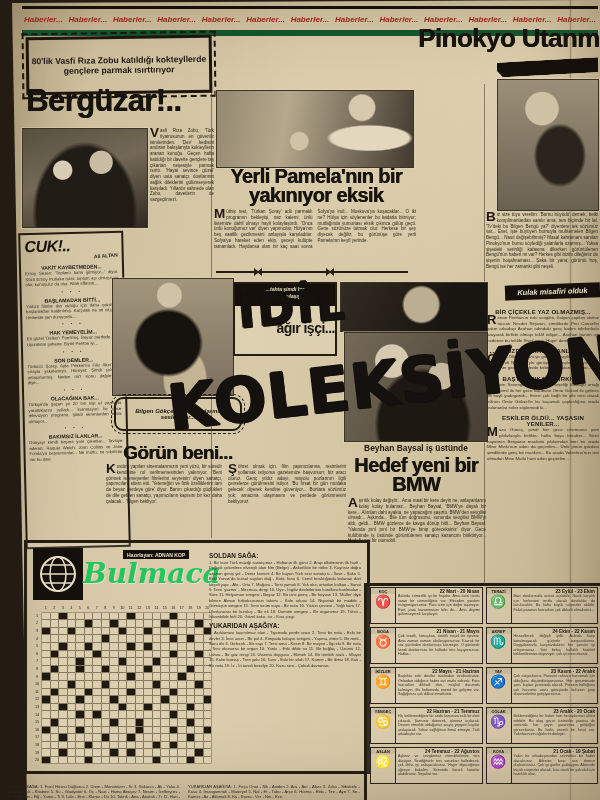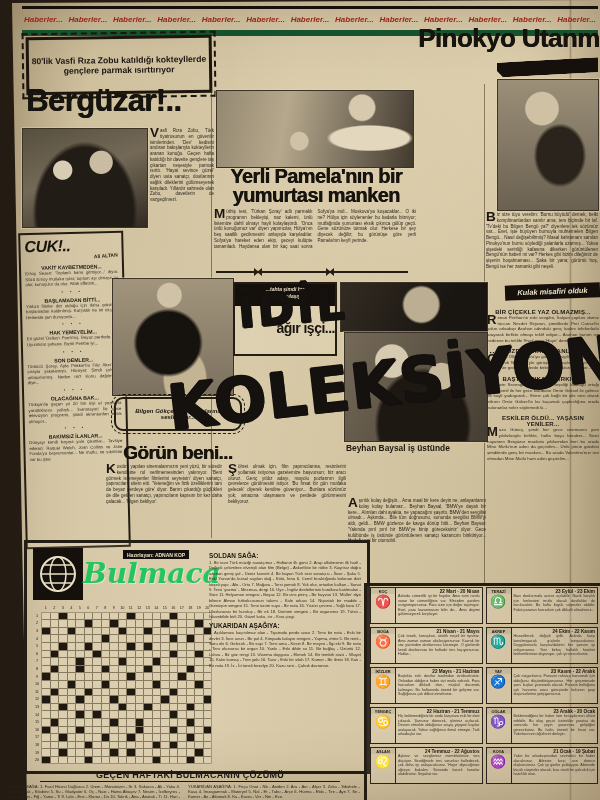--- a/index.html
+++ b/index.html
@@ -71,21 +71,21 @@
     font:italic bold 6px "Liberation Sans",sans-serif;text-align:center;color:#1d1812;padding:1px 3px;}
   #h-gorun{left:106px;top:444px;width:210px;font-size:19px;margin-left:17px;}
   #gorun-b1{left:106px;top:464px;width:116px;height:74px;}
   #gorun-b2{left:228px;top:464px;width:118px;height:74px;}
   
   #agir{left:233px;top:282px;width:100px;height:70px;border:2px solid #241d14;overflow:hidden;background:rgba(255,248,226,.15);}
   #agir-top{background:#15100b;color:#e7ddc4;font:italic bold 5px "Liberation Sans",sans-serif;
     text-align:center;padding:2px 1px;line-height:1.35;height:18px;}
   #agir-h{font-weight:700;font-size:14px;text-align:right;color:#17130e;margin-top:14px;letter-spacing:-.5px;}
   
-  #bmw-kicker{left:346px;top:443px;width:140px;font:bold 8.4px "Liberation Sans",sans-serif;color:#1d1812;}
+  #bmw-kicker{left:346px;top:443px;width:140px;font:bold 8.4px "Liberation Sans",sans-serif;text-align:center;color:#1d1812;}
   #h-bmw{left:346px;top:456px;width:140px;font-size:20px;text-align:center;}
   #bmw-body{left:348px;top:498px;width:138px;height:62px;}
   
   #h-pinokyo{left:418px;top:26px;width:182px;font-size:26px;white-space:nowrap;}
   #pin-bar{left:497px;top:60px;width:101px;height:15px;background:#15100b;transform:skewY(-3deg);
     clip-path:polygon(0 0,100% 0,100% 100%,6% 100%,0 55%);}
   #pin-body{left:486px;top:212px;width:112px;height:70px;}
   
   #kulak-head{left:505px;top:284px;width:95px;height:15px;background:#15100b;color:#ece2c8;
     font:italic bold 7.4px "Liberation Sans",sans-serif;display:flex;align-items:center;justify-content:center;
@@ -183,21 +183,21 @@
         <div class="sec-sep">• • •</div>
         <div class="sec-h">BAKIMSIZ İLANLAR...</div>
         <div class="sec-t">Dünyayı kendi başına yola çıkanlar... Tavsiye ederim: Raquel Welch, Joan Collins ve Jane Fonda'ya başvursunlar... Ne mutlu, ne sıkıntılar var bu işte!</div>
       </div>
   </div>
 
   <div class="rule" style="left:211px;top:88px;height:450px;"></div>
   <div class="rule" style="left:484px;top:84px;height:500px;"></div>
 
   <div class="photo ph-scene" style="left:216px;top:90px;width:196px;height:76px;"></div>
-  <div id="h-pamela" class="abs headline">Yerli Pamela'nın bir yumurtası manken</div>
+  <div id="h-pamela" class="abs headline">Yerli Pamela'nın bir yakınıyor eksik</div>
   <div id="pamela-body" class="abs body dc">Müthiş test, 'Türkan Şoray' adlı parmaklı programın bekleyişi, naz kalemi, ünlü listemize dahil olmayı hayli kolaylaştırdı. 'Onca ünlü konuğumuz var' diyen yapımcılar, Hülya'nın beş saatlik gecikmesini anlayışla karşıladılar. Sofya'ya hareket eden ekip, geceyi kulüpte tamamladı. Haydansa olan bir kaç saat sonra Sofya'ya indi... Moskova'ya koşacaklar... O iki ne? Hülya için söylenenler bu kadarla bitmiyor; mutfağında yumurtası eksik çıkınca gülüp geçti. Gene sözünüze tutmak olur. Herkese bir şey diyecek değiliz; bu görünüşe göre yerli Pamela'nın keyfi yerinde.</div>
   <div id="divider" class="abs">
     <span class="bowtie" style="left:38px;"></span>
     <span class="bowtie" style="left:110px;"></span>
   </div>
 
   <div class="photo ph-dress" style="left:112px;top:278px;width:120px;height:116px;"></div>
   <div id="bubble" class="abs">
     <span>Bilgen Gökçer film yıldızlarına sesleniyor...</span>
   </div>
@@ -210,20 +210,21 @@
       <div>...tahta şimdi bir</div>
       <div>...kez karşılaşıyor</div>
     </div>
     <div id="agir-h">ağır işçi...</div>
   </div>
 
   <div class="photo ph-portrait" style="left:340px;top:282px;width:146px;height:48px;"></div>
   <div class="photo ph-beyhan" style="left:344px;top:332px;width:142px;height:108px;"></div>
 
   <div id="bmw-kicker" class="abs">Beyhan Baysal iş üstünde</div>
+  <div id="h-bmw" class="abs headline">Hedef yeni bir BMW</div>
   <div id="bmw-body" class="abs body dc">Aşırılık kolay değiştir... Ama maal bir kere deyin ne, anlayanlarım kolay kolay bulamaz... Beyhan Baysal, 'BMW'ye dayalı bir kere... Alımları dahi ayakta, ne yapacağını şaşırttı. BMW'den sevgilisi olmadı... Aşkında... Bile tüm doğrusunu, sonunda sevgilisi BMW'yi aldı, geldi... BMW gözlerce de kavga dönüp bitti... Beyhan Baysal: 'Yakında pırıl pırıl bir BMW'ye binip göreceksiniz' diyor. Gece kulübünde iş üstünde görüntülenen sanatçı kazancını biriktiriyor... Hedefi yeni bir otomobil.</div>
 
   <div id="h-pinokyo" class="abs headline">Pinokyo Utanma</div>
   <div id="pin-bar" class="abs"></div>
   <div class="photo ph-drink" style="left:497px;top:79px;width:100px;height:130px;"></div>
   <div id="pin-body" class="abs body dc">Biz size tüyo verelim: 'Burnu büyüdü' demek, belki komplimanlardan sanılır ama, ters biçimde bir laf. 'Tv'deki bu Bilgen Bengü ya?' diyenlere tek sözümüz var... Evet, işte büyüyen burnuyla muhtemelen Bilgen Bengü... Nasıl değişebilirmiş? Masal kahramanı sanılan Pinokyo'nun burnu söylediği yalanlarla uzarmış... Yoksa şişedeki serinliği kafasına dikerken görüntülenen Bengü'nün haberi mi var? Herkes gibi bizim dileğimiz de şişenin boşalmaması... Şaka bir yana; görüntü hoş, Bengü ise her zamanki gibi neşeli.</div>
 
   <div id="kulak-head" class="abs">Kulak misafiri olduk</div>
   <div id="kulak" class="abs">
       <div class="sec-h">BİR ÇİÇEKLE YAZ OLMAZMIŞ...</div>
@@ -691,21 +692,20 @@
         <div class="cw-c"></div>
         <div class="cw-c"></div>
       </div>
     <div id="cw-clues">
       <div class="clue-h">SOLDAN SAĞA:</div>
       <div class="clue-t">1. Bir tavır Türk müziği sanatçımız - Haftanın ilk günü 2. Arap alfabesinin ilk harfi - Değişik çekimlere elverişli olan film (Belge) - Askerlikte bir rütbe 3. Kayıtsız doğru uzanan geniş yol - Deniz kuvveti 4. Bir bayan Türk sesi sanatçısı - İlave - Şaka 5. Eski Yunan'da kutsal sayılan dağ - Kötü, fena 6. Cemil bıraktığında bulunan dört köşeli yapı - Alo - Orta 7. Mağara - Tersi yamuk 8. Yok olur, ortadan kalkan - Sanat 9. Tersi 'yazma' - Mecmua, dergi 10. Üye - İngiliz devletlerinin kurallara katılmaları - Süre 11. Helyumun simgesi - Beyaz 12. Bir cins pirinç - Bir hayvan 13. 'Müller' diye bilinen Alman futbolcusunun takımı - Kale arkası 14. Nişastalı bir madde - Gümüşün simgesi 15. Tersi üzüm suyu - Bir nota 16. Yüzün çevresi - Yağlı kara 17. Uluslararası bir kuruluş - Bir ek 18. Demirin simgesi - Bir organımız 19. Tütsü - İskambilde birli 20. Güzel koku, ıtır - Kısa çizgi.</div>
       <div class="clue-h">YUKARIDAN AŞAĞIYA:</div>
       <div class="clue-t">1. Açıklaması kaçınılmaz olan - Tiyatroda perde arası 2. Tersi bir nota - Eski bir devlet 3. İnce uzun - Bir pul 4. Kimyada kalayın simgesi - Yapma, etme 5. Bir renk - Soru eki 6. Gelecek - Bir sayı 7. Tersi ama - Kesin 8. Bir meyve - İlgi eki 9. Bir nota - Ters okunursa bir organ 10. Yankı - Eski dilde su 11. Bir bağlaç - Üzüntü 12. Lahza - Bir göz rengi 13. Utanma duygusu - Ekmek 14. Bir tembih sözü - Vilayet 15. Kalın kumaş - Tren yolu 16. Tavır - Eski bir silah 17. Kamer - Bir ilimiz 18. Katı - Bir nota 19. İz - İri taneli bezelye 20. Kuzu sesi - Çabuk davranan.</div>
     </div>
   </div>
-  <div id="sol-title" class="abs">GEÇEN HAFTAKİ BULMACANIN ÇÖZÜMÜ</div>
   <div id="sol-a" class="abs body">SOLDAN SAĞA: 1. Fazıl Hüsnü Dağlarca 2. Urem - Monoteizm - Sr 3. Sakarca - Ak - Yaka 4. Azerilanmak - Kitabevi 5. Su - Gladyatör 6. Öç - Nazi - Hama Abaşev 7. Nesim - İcelbeyres - Ze 8. Mermi - Fiğ - Yama - Ti 9. Lale - Ene - Kloroz - Du 10. Takrik - Ana - Anatah - Tı 11. Han - İt - Uça - Ağın - Alize.</div>
   <div id="sol-d" class="abs body">YUKARIDAN AŞAĞIYA: 1. Fırça Onat - Nb - Aniden 2. Ara - Aer - Alşer 3. Zeka - Sibubele - Kasa 4. İmzagamnak - Materyel 5. Nal - Et - Tabu - Arşe 6. Hürma - Ebla - Tire - Ayn 7. Sn - Kamer - Az - Atlamak 8. Ka - Kavra - Ver - Nm - Ece.</div>
 
   <div id="faliniz" class="abs">
     <div id="fal-grid">
         <div class="sign">
           <div class="sign-ic">
             <div class="sign-nm">KOÇ</div>
             <div class="sign-gl">♈</div>
           </div>

